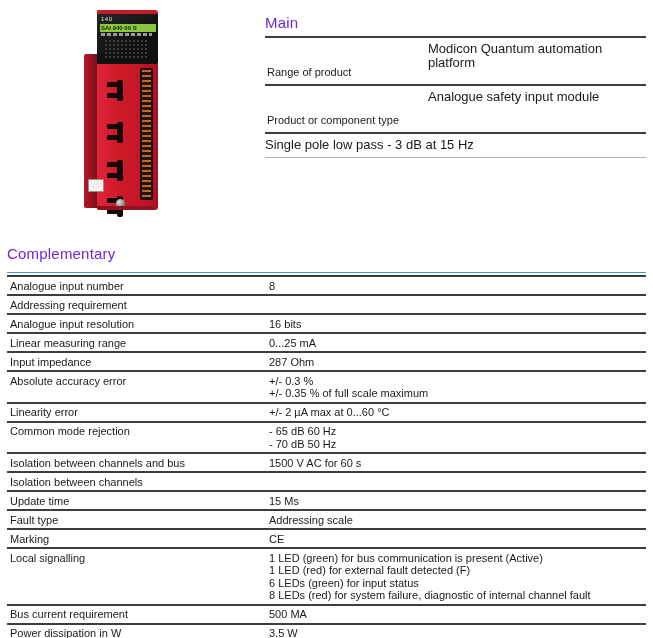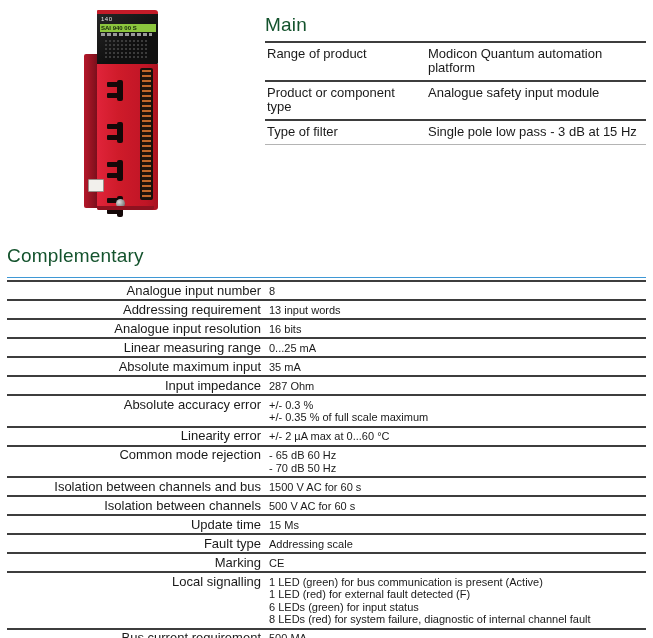--- a/index.html
+++ b/index.html
@@ -5,39 +5,39 @@
   * { margin:0; padding:0; box-sizing:border-box; }
   html,body { background:#ffffff; }
   body {
     width:653px; height:638px; position:relative; overflow:hidden;
     font-family:"Liberation Sans","DejaVu Sans",sans-serif;
     color:#1a1a1a; -webkit-font-smoothing:antialiased;
   }
 
   
   .sec-title {
-    color:#14532d; font-size:19px; font-weight:400; letter-spacing:.2px;
+    color:#6d28d9; font-size:15px; font-weight:400; letter-spacing:.2px;
   }
 
   
   .main-section { position:absolute; left:265px; top:14px; width:381px; }
   .main-section .sec-title { margin-bottom:5px; }
   .m-table { border-bottom:1px solid #b4b4b4; }
   .m-row { display:flex; border-top:2px solid #3d3d3d; padding:3px 0 5px; }
-  .m-label { width:163px; padding:1px 8px 0 2px; font-size:13px; line-height:14px; }
+  .m-label { width:163px; padding:1px 8px 0 2px; font-size:11px; line-height:14px;margin-top:23px; }
   .m-value { flex:1; padding-top:1px; font-size:13px; line-height:14px; }
 
   
   .comp-section { position:absolute; left:7px; top:245px; width:639px; }
   .comp-section .sec-title {
     border-bottom:1.5px solid #3f98d5; padding-bottom:10px; margin-bottom:2px;
   }
   .c-table { border-bottom:1px solid #b4b4b4; }
   .c-row { display:flex; border-top:2px solid #3d3d3d; padding:1.5px 0 2px; }
-  .c-label { width:262px; padding:1px 8px 0 3px; font-size:13px; line-height:12.5px;text-align:right; }
+  .c-label { width:262px; padding:1px 8px 0 3px; font-size:11px; line-height:12.5px; }
   .c-value { flex:1; padding-top:1px; font-size:11px; line-height:12.5px; }
 
   
   .module { position:absolute; left:84px; top:10px; width:74px; height:200px; }
   .mod-side {
     position:absolute; left:0; top:44px; bottom:2px; width:13px;
     background:linear-gradient(to right,#b5172a,#8e1220 70%,#7a0f1c);
     border-radius:2px 0 0 2px;
   }
   .mod-cap {
@@ -127,65 +127,55 @@
         <div class="m-label">Range of product</div>
         <div class="m-value">Modicon Quantum automation platform</div>
       </div>
 
       <div class="m-row">
         <div class="m-label">Product or component type</div>
         <div class="m-value">Analogue safety input module</div>
       </div>
 
       <div class="m-row">
-        <div class="m-label">Type of filter</div>
         <div class="m-value">Single pole low pass - 3 dB at 15 Hz</div>
       </div>
 
   </div>
 </section>
 
 <section class="comp-section">
   <h2 class="sec-title">Complementary</h2>
   <div class="c-table">
 
       <div class="c-row">
         <div class="c-label">Analogue input number</div>
         <div class="c-value">
           <div>8</div>
         </div>
       </div>
 
       <div class="c-row">
         <div class="c-label">Addressing requirement</div>
-        <div class="c-value">
-          <div>13 input words</div>
-        </div>
       </div>
 
       <div class="c-row">
         <div class="c-label">Analogue input resolution</div>
         <div class="c-value">
           <div>16 bits</div>
         </div>
       </div>
 
       <div class="c-row">
         <div class="c-label">Linear measuring range</div>
         <div class="c-value">
           <div>0...25 mA</div>
         </div>
       </div>
 
-      <div class="c-row">
-        <div class="c-label">Absolute maximum input</div>
-        <div class="c-value">
-          <div>35 mA</div>
-        </div>
-      </div>
 
       <div class="c-row">
         <div class="c-label">Input impedance</div>
         <div class="c-value">
           <div>287 Ohm</div>
         </div>
       </div>
 
       <div class="c-row">
         <div class="c-label">Absolute accuracy error</div>
@@ -212,23 +202,20 @@
 
       <div class="c-row">
         <div class="c-label">Isolation between channels and bus</div>
         <div class="c-value">
           <div>1500 V AC for 60 s</div>
         </div>
       </div>
 
       <div class="c-row">
         <div class="c-label">Isolation between channels</div>
-        <div class="c-value">
-          <div>500 V AC for 60 s</div>
-        </div>
       </div>
 
       <div class="c-row">
         <div class="c-label">Update time</div>
         <div class="c-value">
           <div>15 Ms</div>
         </div>
       </div>
 
       <div class="c-row">

